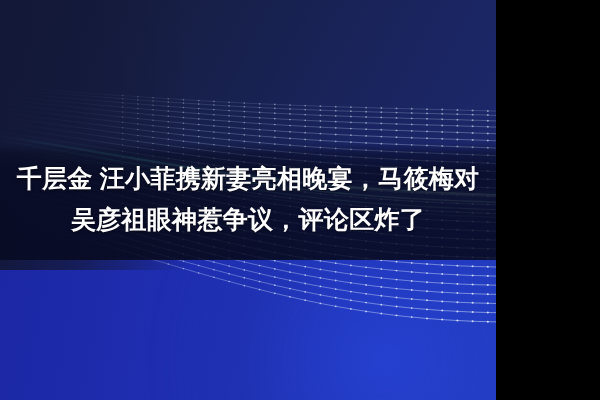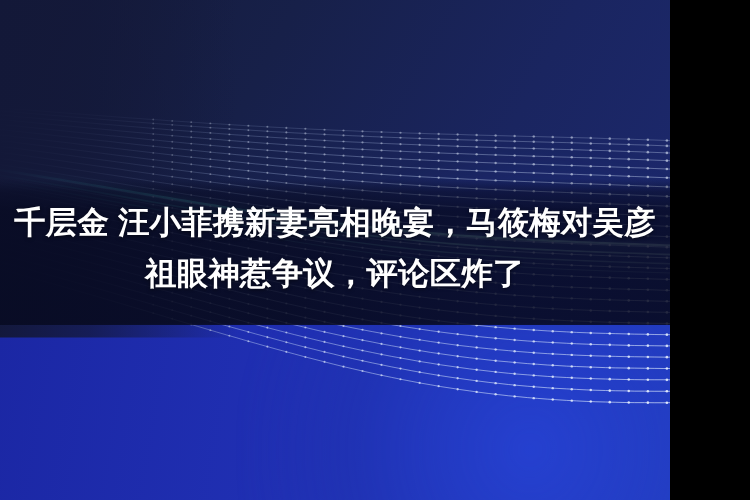--- a/index.html
+++ b/index.html
@@ -2,21 +2,21 @@
 <html><head>
 <meta charset="utf-8">
 <style>
   html, body {
     margin: 0;
     padding: 0;
     background: #000;
   }
   #banner {
     position: relative;
-    width: 536px;
+    width: 496px;
     height: 400px;
     overflow: hidden;
     font-family: "Liberation Sans", "DejaVu Sans", sans-serif;
     background: #151a3a;
   }
 
   
   .bg-base {
     position: absolute;
     inset: 0;

